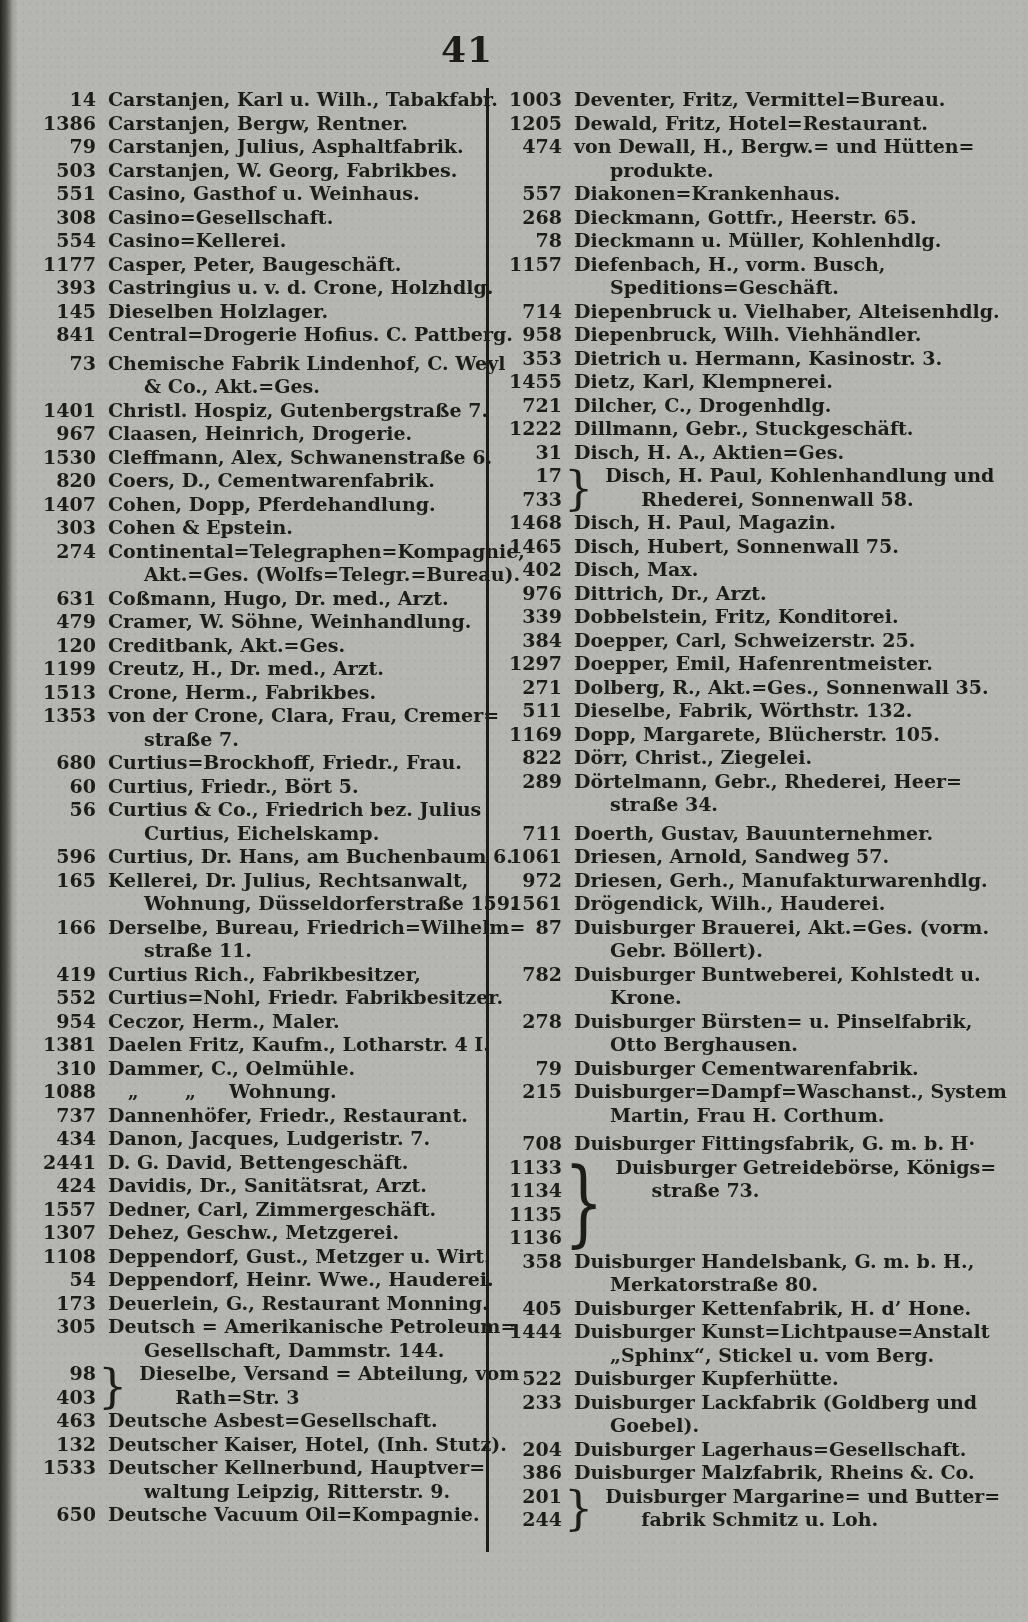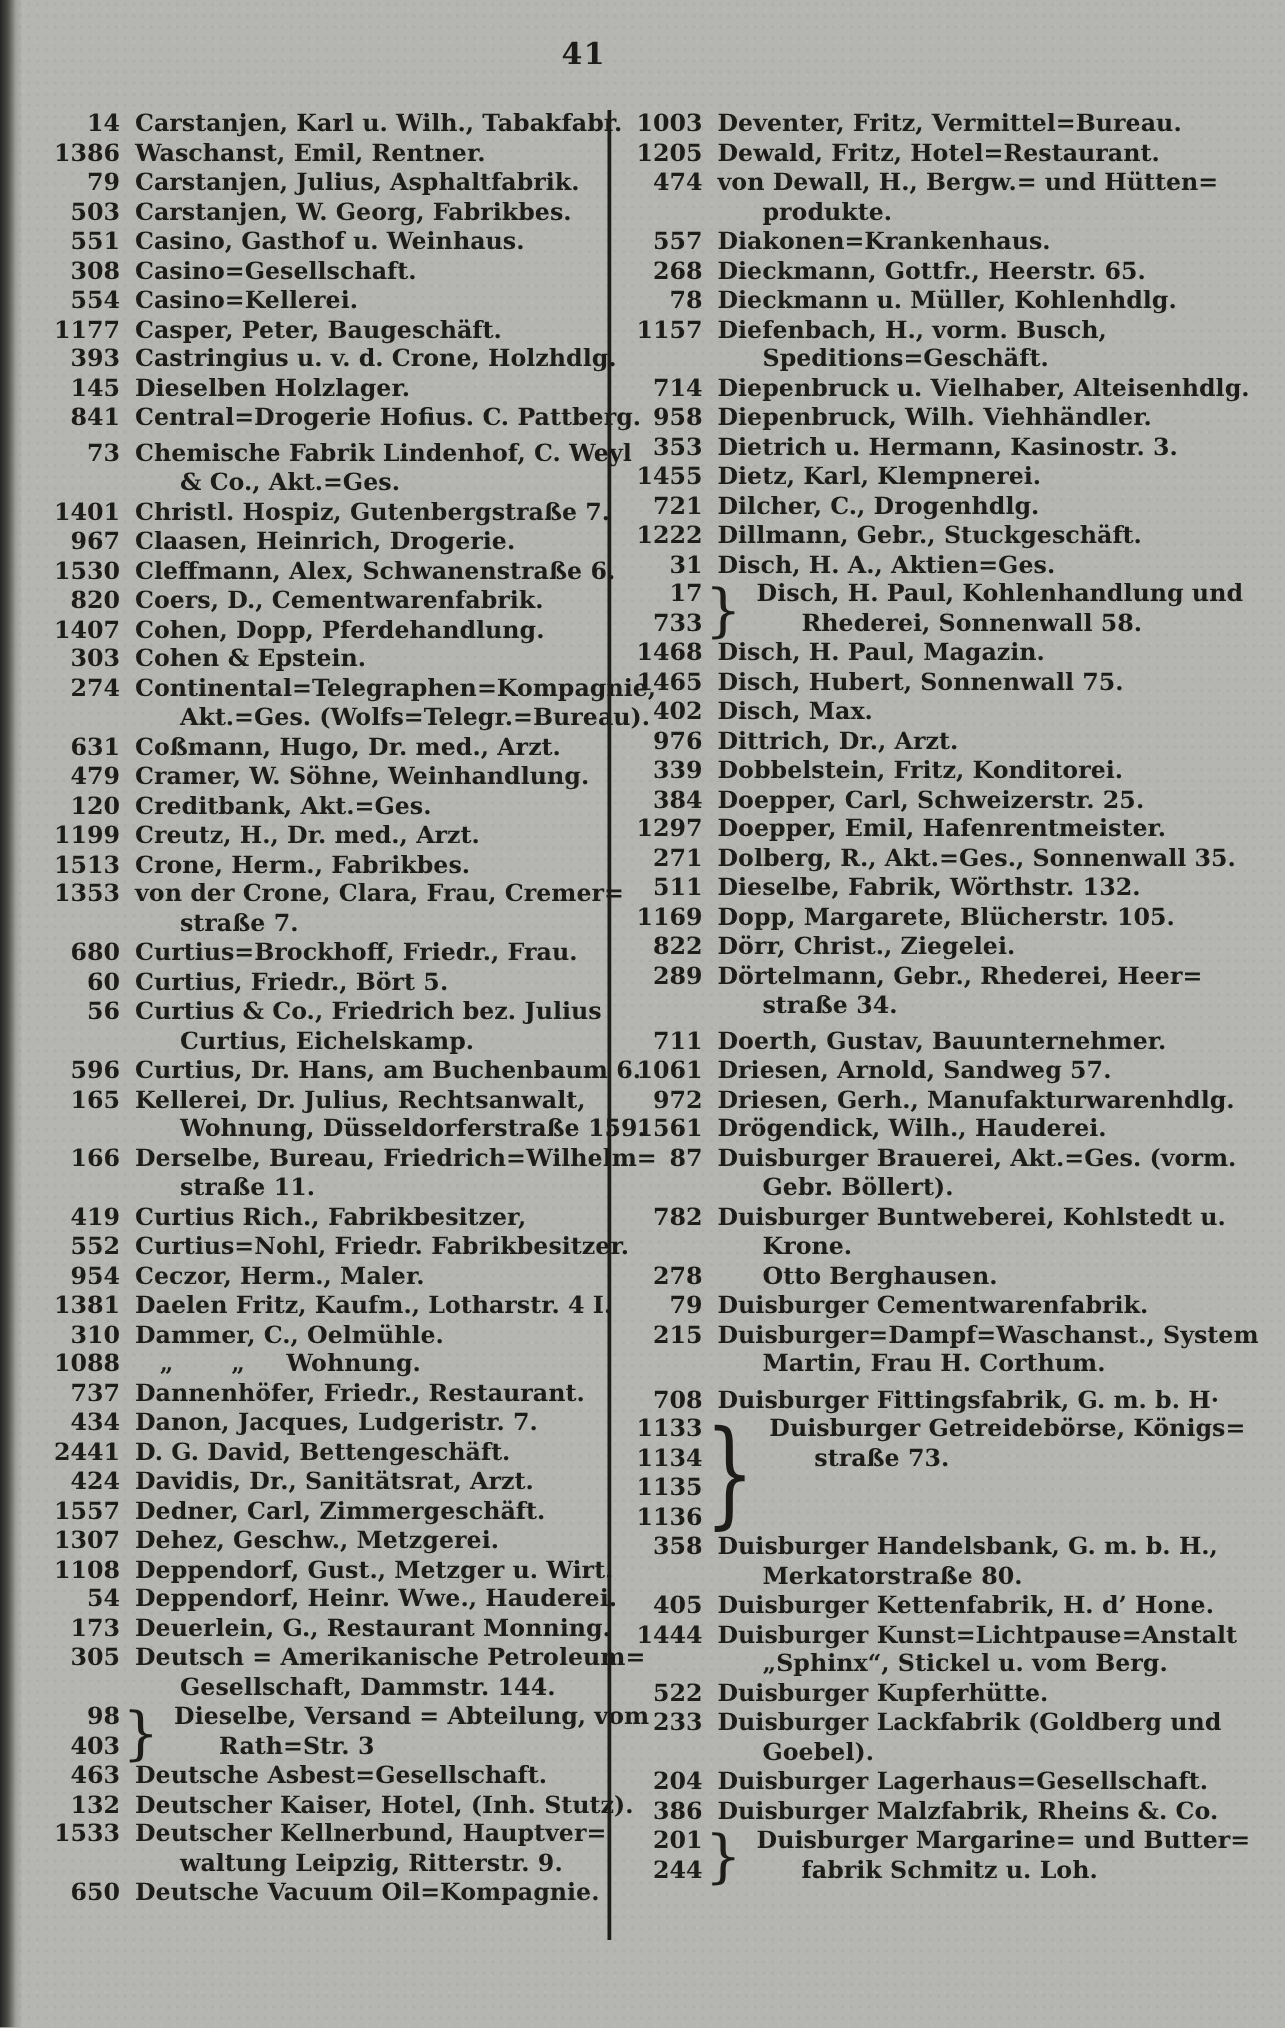--- a/index.html
+++ b/index.html
@@ -15,21 +15,21 @@
     font-family:"DejaVu Serif","Liberation Serif",serif;
     color:var(--ink);
     overflow:hidden;
   }
   .left-edge {
     position:absolute; left:0; top:0; width:18px; height:100%;
     background:linear-gradient(90deg,#232421 0%, #504f4a 35%, rgba(110,109,102,0.30) 70%, rgba(110,109,102,0) 100%);
   }
   .page-number {
     position:absolute; top:28px; left:400px; width:134px;
-    text-align:center; font-size:24px; font-weight:700; letter-spacing:1px;
+    text-align:center; font-size:36px; font-weight:700; letter-spacing:1px;
   }
   .divider {
     position:absolute; left:486px; top:88px; width:3px; height:1464px;
     background:var(--ink);
   }
   .col {
     position:absolute; top:88px;
     font-size:19px; font-weight:700; line-height:23.5px;
   }
   .col-left  { left:26px;  width:452px; }
@@ -64,21 +64,21 @@
       </div>
       <div class="text">
         <div class="first">Carstanjen, Karl u. Wilh., Tabakfabr.</div>
       </div>
     </div>
     <div class="entry">
       <div class="nums">
         <div class="num">1386</div>
       </div>
       <div class="text">
-        <div class="first">Waschanst, Emil, Rentner.</div>
+        <div class="first">Carstanjen, Bergw, Rentner.</div>
       </div>
     </div>
     <div class="entry">
       <div class="nums">
         <div class="num">79</div>
       </div>
       <div class="text">
         <div class="first">Carstanjen, Julius, Asphaltfabrik.</div>
       </div>
     </div>
@@ -757,20 +757,21 @@
       <div class="text">
         <div class="first">Duisburger Buntweberei, Kohlstedt u.</div>
         <div class="cont">Krone.</div>
       </div>
     </div>
     <div class="entry">
       <div class="nums">
         <div class="num">278</div>
       </div>
       <div class="text">
+        <div class="first">Duisburger Bürsten= u. Pinselfabrik,</div>
         <div class="cont">Otto Berghausen.</div>
       </div>
     </div>
     <div class="entry">
       <div class="nums">
         <div class="num">79</div>
       </div>
       <div class="text">
         <div class="first">Duisburger Cementwarenfabrik.</div>
       </div>

